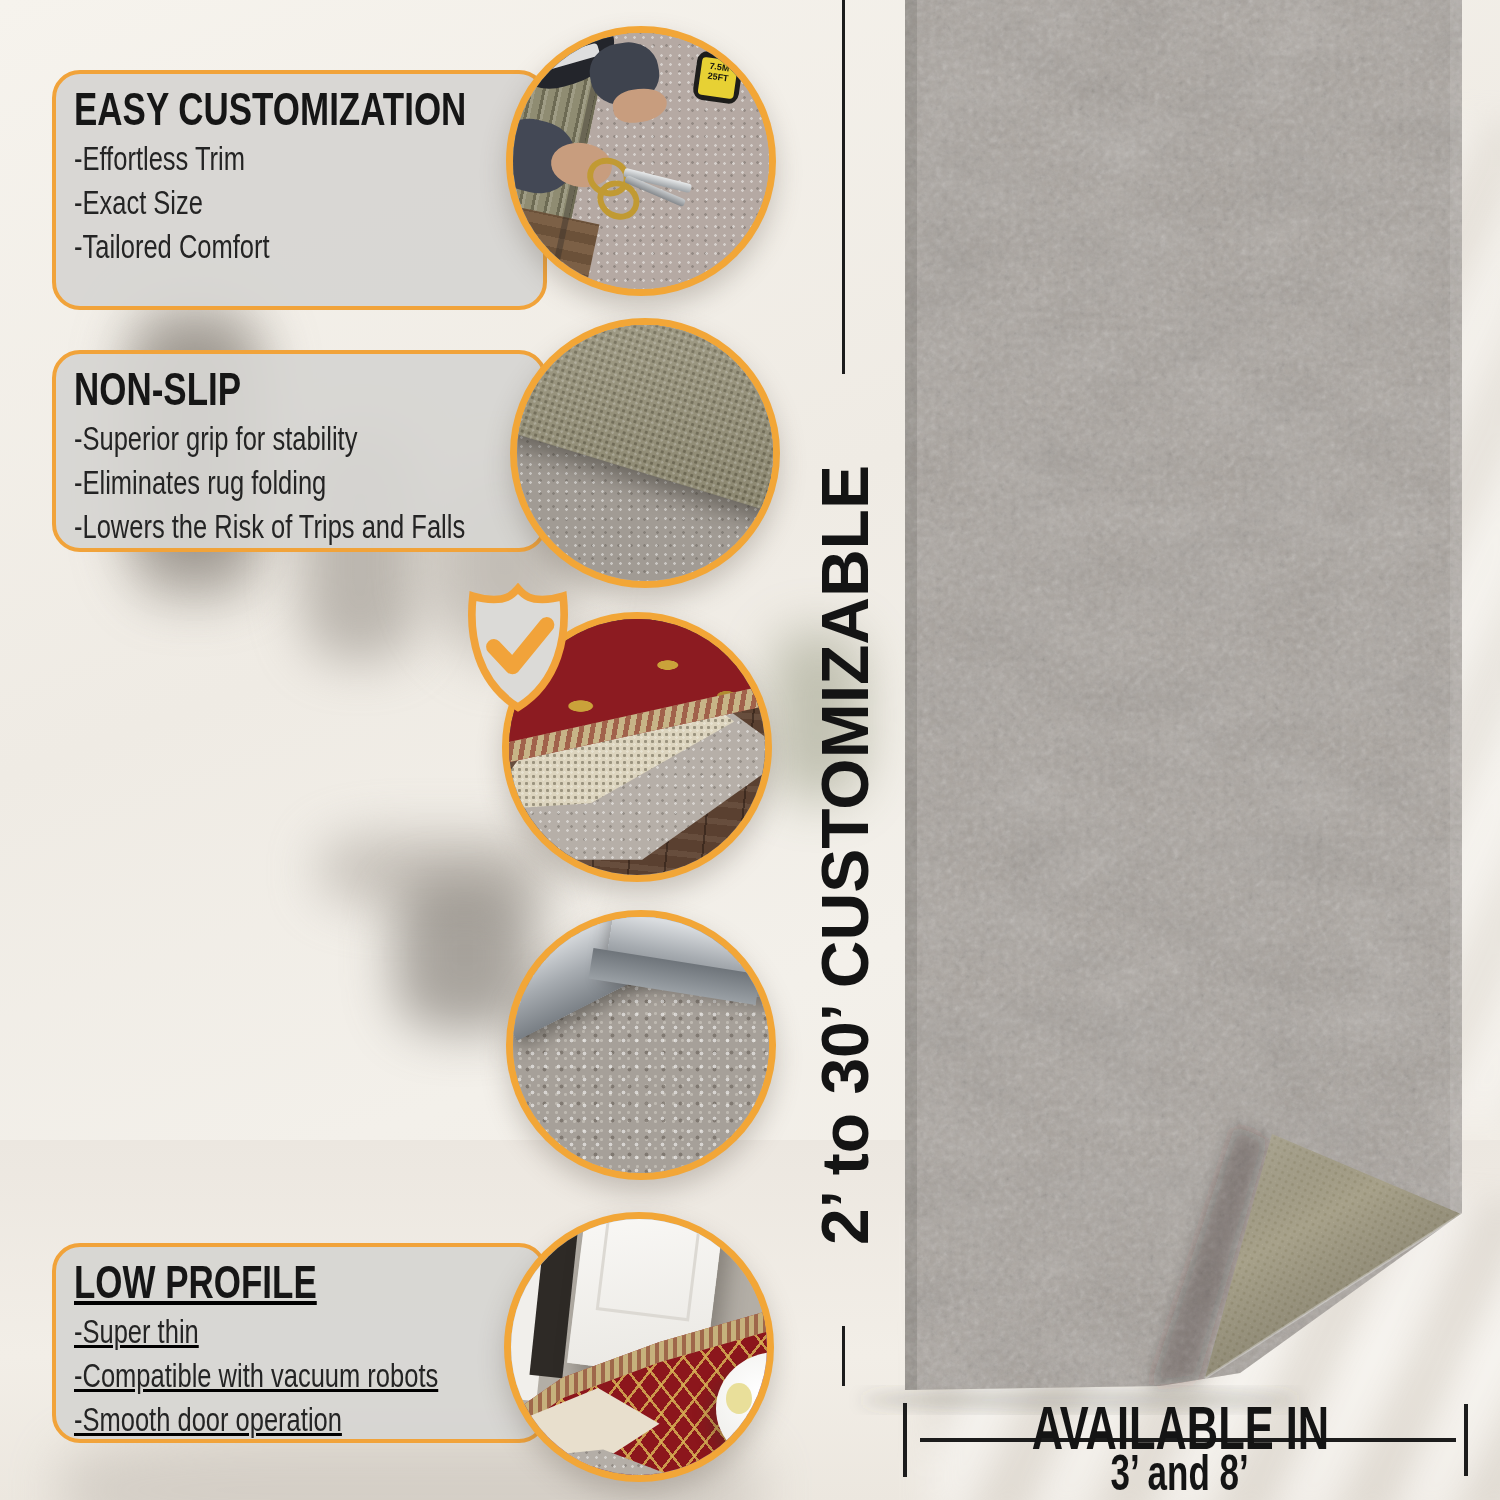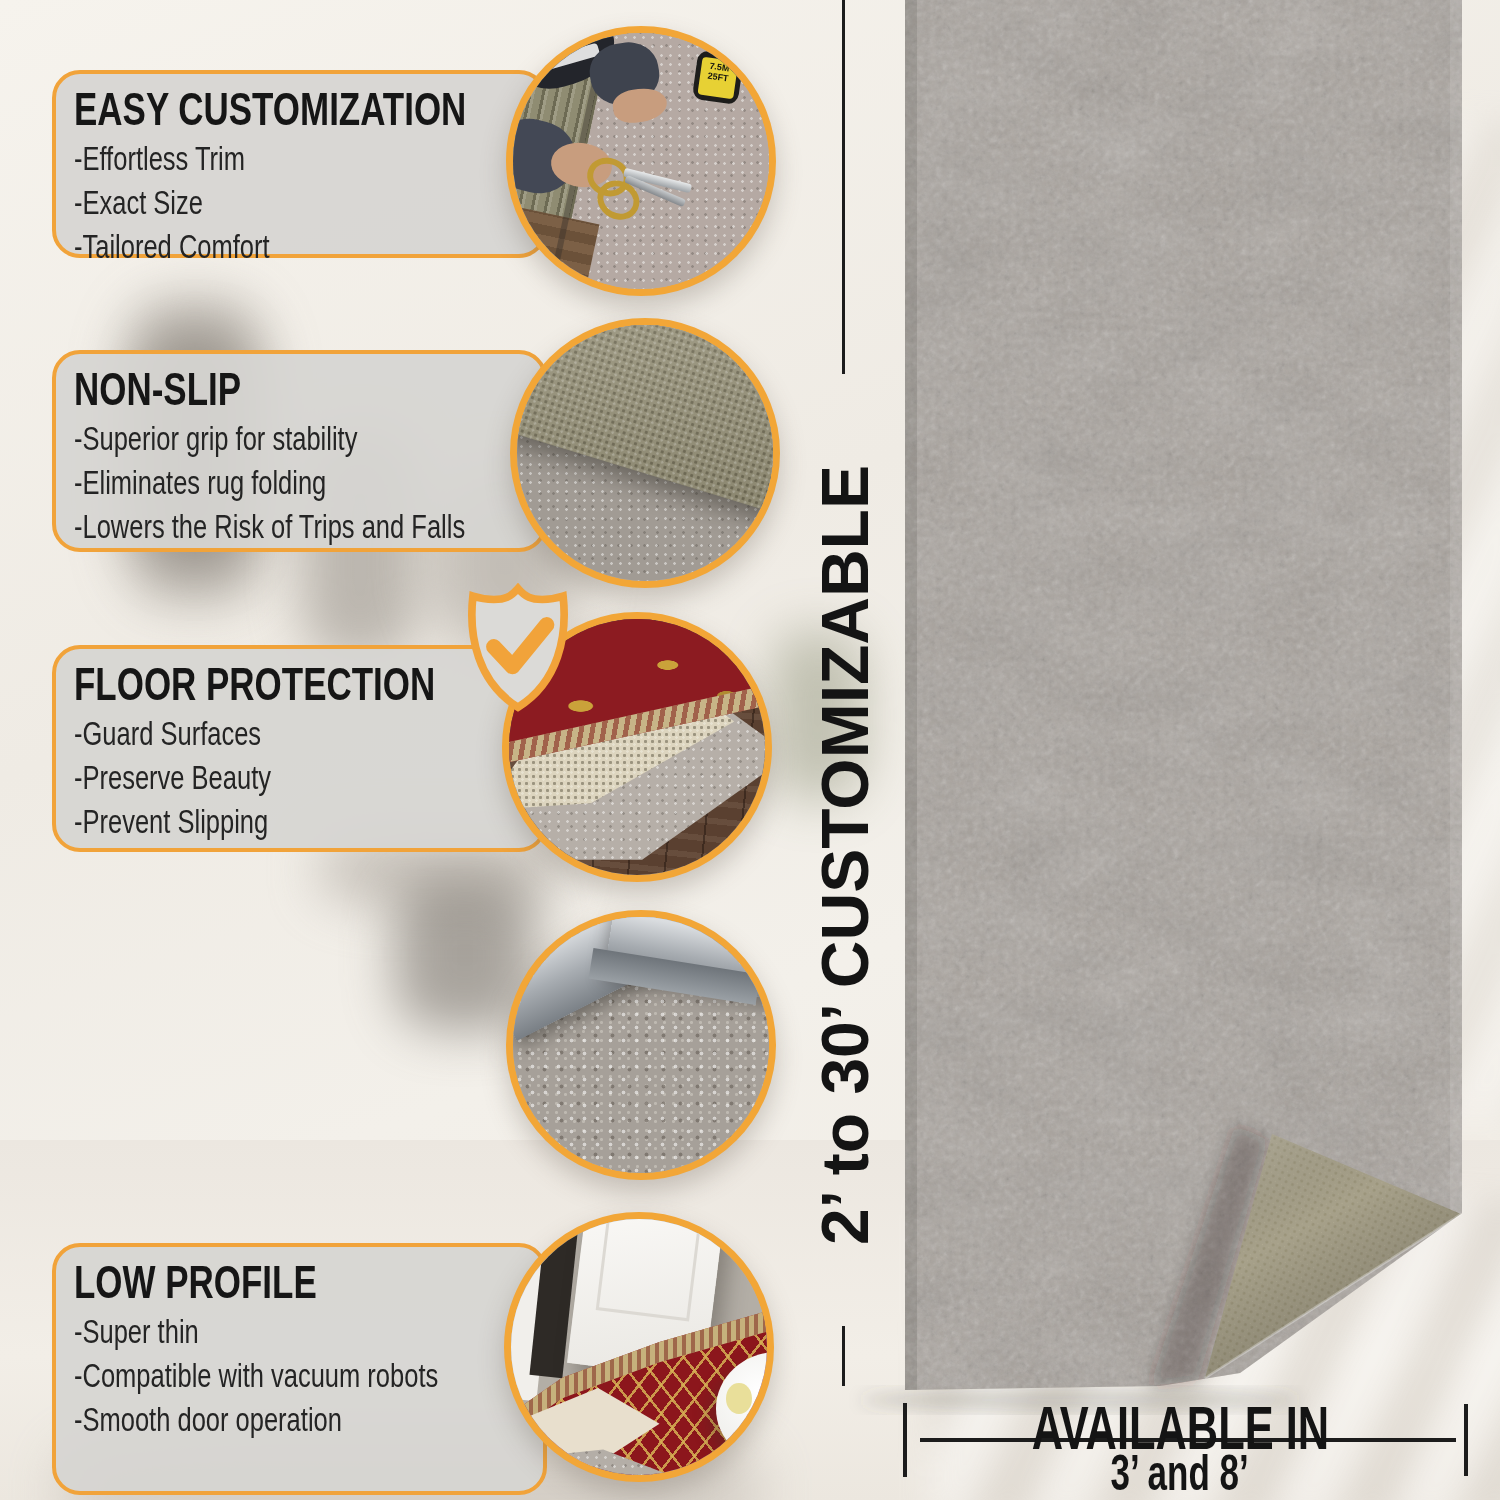--- a/index.html
+++ b/index.html
@@ -123,21 +123,21 @@
         <rect x="905" y="0" width="12" height="1400" fill="rgba(60,55,50,0.14)"></rect>
         <rect x="1450" y="0" width="12" height="1250" fill="rgba(255,255,255,0.10)"></rect>
       </g>
       <polygon points="1268,1140 1198,1380 1150,1386 1235,1125" fill="rgba(40,36,32,0.30)" filter="url(#soft8)"></polygon>
       <polygon points="1272,1134 1461,1214 1205,1378" fill="url(#backingDots)"></polygon>
       <polygon points="1272,1134 1461,1214 1205,1378" fill="url(#flapShade)"></polygon>
       <line x1="1461" y1="1214" x2="1205" y2="1378" stroke="rgba(255,255,255,0.30)" stroke-width="2.5"></line>
     </svg>
   </div>
 
-  <div class="fbox" style="top:70px;height:188px;">
+  <div class="fbox" style="top:70px;height:240px;">
     <div class="ftitle">EASY CUSTOMIZATION</div>
     <div class="fbullet">-Effortless Trim</div>
     <div class="fbullet">-Exact Size</div>
     <div class="fbullet">-Tailored Comfort</div>
   </div>
   <div class="circle" style="left:506px;top:26px;">
     <div class="speck" style="inset:0;background-color:#b5a9a3;background-blend-mode:normal;"></div>
     <div style="left:-25%;top:-12%;width:52%;height:125%;transform:rotate(12deg);background:#8f8c72;"></div>
     <div style="left:-25%;top:-12%;width:52%;height:125%;transform:rotate(12deg);background:repeating-linear-gradient(90deg,rgba(58,56,38,.40) 0 3px,rgba(255,255,248,.14) 3px 6px,transparent 6px 13px);"></div>
     <div style="left:-12%;bottom:-10%;width:42%;height:40%;transform:rotate(12deg);background:repeating-linear-gradient(0deg,#6b5139 0 10px,#7c6046 10px 20px);"></div>
@@ -167,42 +167,36 @@
     <div class="speck" style="inset:0;background-color:#a19b94;"></div>
     <div class="waffle" style="left:-4%;top:-58%;width:140%;height:118%;transform:rotate(17deg);background-color:#9d987e;box-shadow:0 10px 24px rgba(30,28,22,.45);"></div>
     <div style="left:-4%;top:-58%;width:140%;height:118%;transform:rotate(17deg);background:linear-gradient(160deg,rgba(255,255,255,.20),rgba(0,0,0,.12));"></div>
   </div>
 
   <svg class="shield" viewBox="0 0 100 120">
     <path d="M50 5 C57 13 62 15 72 15 C78 15 85 14 91 12 C95 48 87 90 50 113 C13 90 5 48 9 12 C15 14 22 15 28 15 C38 15 43 13 50 5 Z" fill="#DBDAD7" stroke="#F1A33A" stroke-width="7"></path>
     <path d="M28 58 L45 76 L76 38" fill="none" stroke="#F1A33A" stroke-width="14" stroke-linecap="round" stroke-linejoin="round"></path>
   </svg>
 
-  <div class="fbox" style="top:645px;height:207px;">
-    <div class="ftitle">FLOOR PROTECTION</div>
-    <div class="fbullet">-Guard Surfaces</div>
-    <div class="fbullet">-Preserve Beauty</div>
-    <div class="fbullet">-Prevent Slipping</div>
-  </div>
   <div class="circle" style="left:502px;top:612px;">
     <div style="inset:0;background-color:#5a4030;background-image:repeating-linear-gradient(96deg,rgba(35,22,15,.5) 0 2px,transparent 2px 36px),repeating-linear-gradient(6deg,rgba(255,235,210,.08) 0 6px,transparent 6px 18px);"></div>
     <div class="speck" style="inset:0;background-color:#b6afa8;clip-path:polygon(0 64%,14% 50%,78% 30%,100% 46%,100% 60%,52% 94%,0 94%);"></div>
     <div class="waffle" style="inset:0;background-color:#ddd5bf;clip-path:polygon(0 60%,10% 46%,70% 27%,88% 40%,32% 72%,0 74%);"></div>
     <div style="inset:0;background-color:#8c1b21;background-image:radial-gradient(ellipse 26px 12px at 28% 34%,#caa23a 45%,transparent 50%),radial-gradient(ellipse 22px 10px at 62% 18%,#caa23a 45%,transparent 50%),radial-gradient(ellipse 20px 10px at 85% 30%,#b08a30 45%,transparent 50%),radial-gradient(ellipse 18px 9px at 12% 14%,#b08a30 45%,transparent 50%);clip-path:polygon(0 0,100% 0,100% 34%,0 56%);"></div>
     <div style="inset:0;background:#c7b487;background-image:repeating-linear-gradient(100deg,rgba(130,30,25,.55) 0 5px,transparent 5px 11px);clip-path:polygon(0 48%,100% 26%,100% 34%,0 56%);"></div>
   </div>
 
   <div class="circle" style="left:506px;top:910px;">
     <div class="shag" style="inset:0;background-color:#a6a099;"></div>
     <div class="metal" style="left:-14%;top:-16%;width:100%;height:44%;transform:rotate(-27deg);box-shadow:0 8px 18px rgba(40,38,34,.45);"></div>
     <div class="metal" style="left:38%;top:-8%;width:80%;height:36%;transform:rotate(9deg);box-shadow:0 8px 18px rgba(40,38,34,.40);"></div>
     <div style="left:30%;top:17%;width:66%;height:12%;transform:rotate(9deg);background:linear-gradient(#6e747a,#9aa0a5);"></div>
   </div>
 
-  <div class="fbox" style="top:1243px;height:252px;">
+  <div class="fbox" style="top:1243px;height:200px;text-decoration:underline;">
     <div class="ftitle">LOW PROFILE</div>
     <div class="fbullet">-Super thin</div>
     <div class="fbullet">-Compatible with vacuum robots</div>
     <div class="fbullet">-Smooth door operation</div>
   </div>
   <div class="circle" style="left:504px;top:1212px;">
     <div style="inset:0;background:#b3aea6;"></div>
     <div style="left:-8%;top:-8%;width:22%;height:78%;background:#f1efeb;transform:rotate(6deg);"></div>
     <div style="left:11%;top:-10%;width:13%;height:72%;background:#2e2a26;transform:rotate(6deg);"></div>
     <div style="left:26%;top:-14%;width:54%;height:74%;transform:rotate(7deg);background:linear-gradient(165deg,#fcfbf9,#e9e7e2);box-shadow:10px 14px 22px rgba(50,44,38,.35);">

